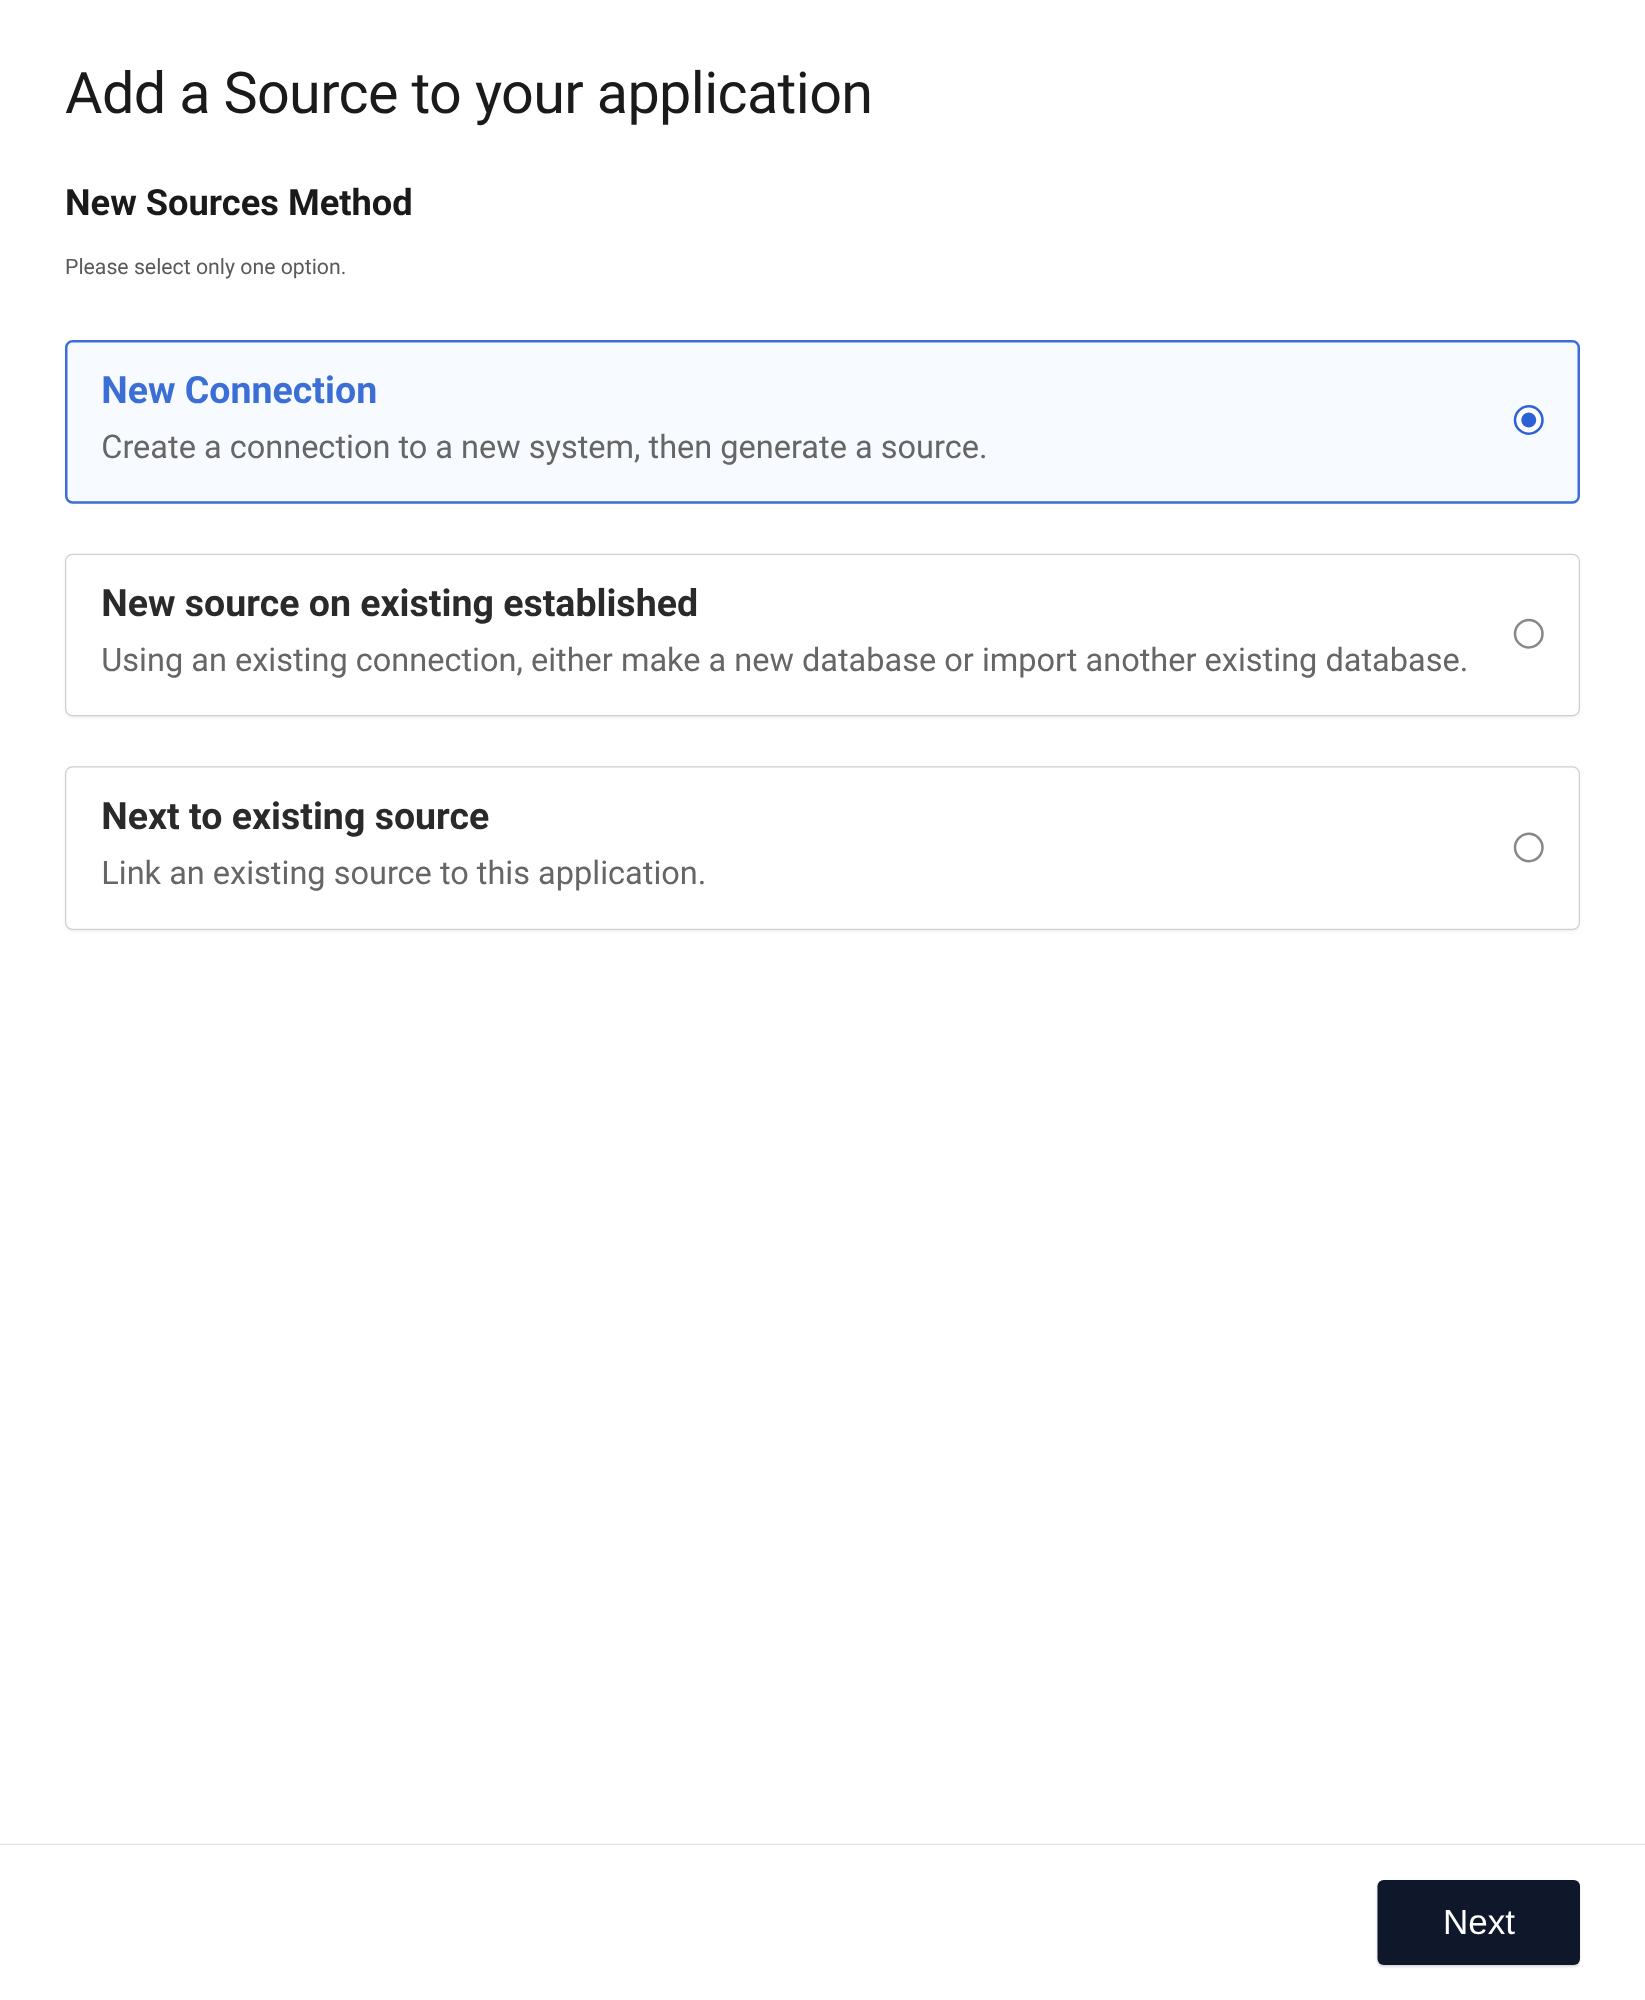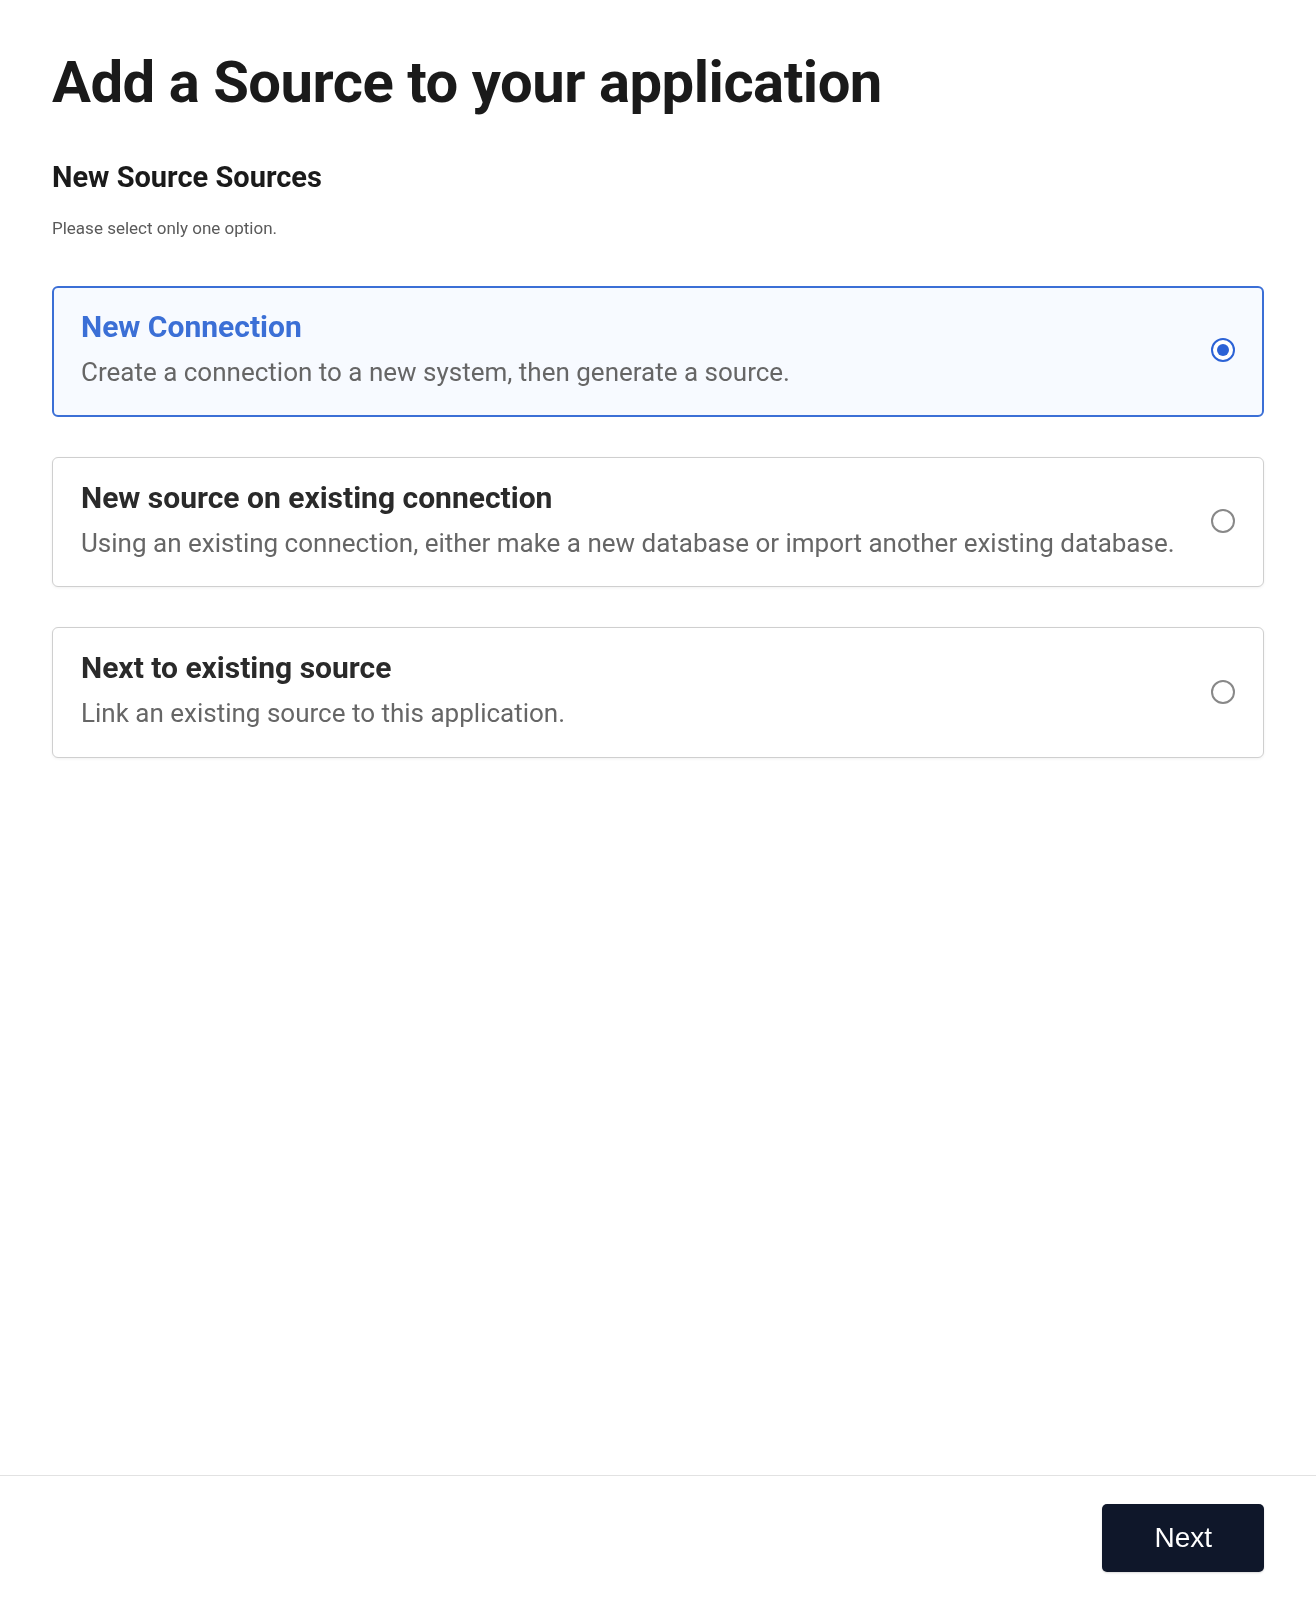--- a/index.html
+++ b/index.html
@@ -12,22 +12,22 @@
       background: #ffffff;
       width: 1316px;
       height: 1600px;
       position: relative;
       color: #3c3c3c;
     }
     .content {
       padding: 48px 52px 0 52px;
     }
     h1.page-title {
-      font-size: 58px;
-      font-weight: 700;
+      font-size: 46px;
+      font-weight: 400;
       color: #1a1a1a;
       margin-bottom: 44px;
       letter-spacing: -0.5px;
     }
     .intro-text {
       font-size: 27px;
       line-height: 1.55;
       color: #2a2a2a;
       margin-bottom: 38px;
     }
@@ -128,37 +128,37 @@
       box-shadow: 0 1px 2px rgba(0,0,0,0.15);
     }
   </style>
 </head>
 <body>
 
 <div class="content">
   <h1 class="page-title">Add a Source to your application</h1>
 
 
-  <h2 class="method-heading">New Source Sources</h2>
+  <h2 class="method-heading">New Sources Method</h2>
 
   <p class="hint-text">Please select only one option.</p>
 
   <div class="radio-group">
 
     <div class="radio-card selected">
       <div class="card-text">
         <div class="card-title">New Connection</div>
         <div class="card-desc">Create a connection to a new system, then generate a source.</div>
       </div>
       <span class="radio-indicator"></span>
     </div>
 
     <div class="radio-card">
       <div class="card-text">
-        <div class="card-title">New source on existing connection</div>
+        <div class="card-title">New source on existing established</div>
         <div class="card-desc">Using an existing connection, either make a new database or import another existing database.</div>
       </div>
       <span class="radio-indicator"></span>
     </div>
 
     <div class="radio-card">
       <div class="card-text">
         <div class="card-title">Next to existing source</div>
         <div class="card-desc">Link an existing source to this application.</div>
       </div>

